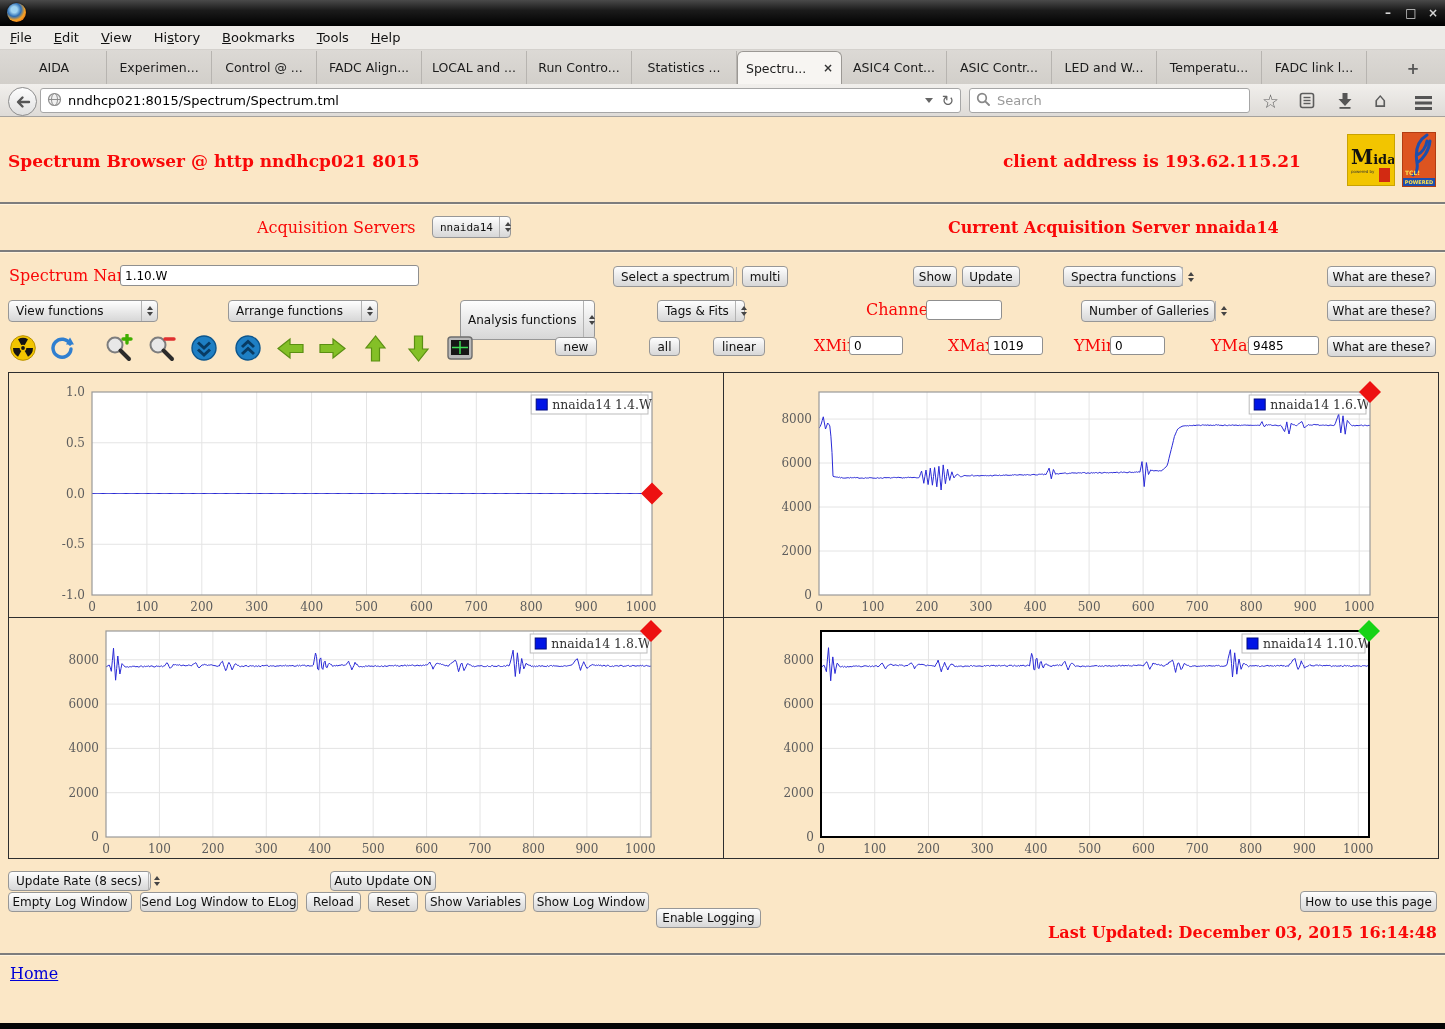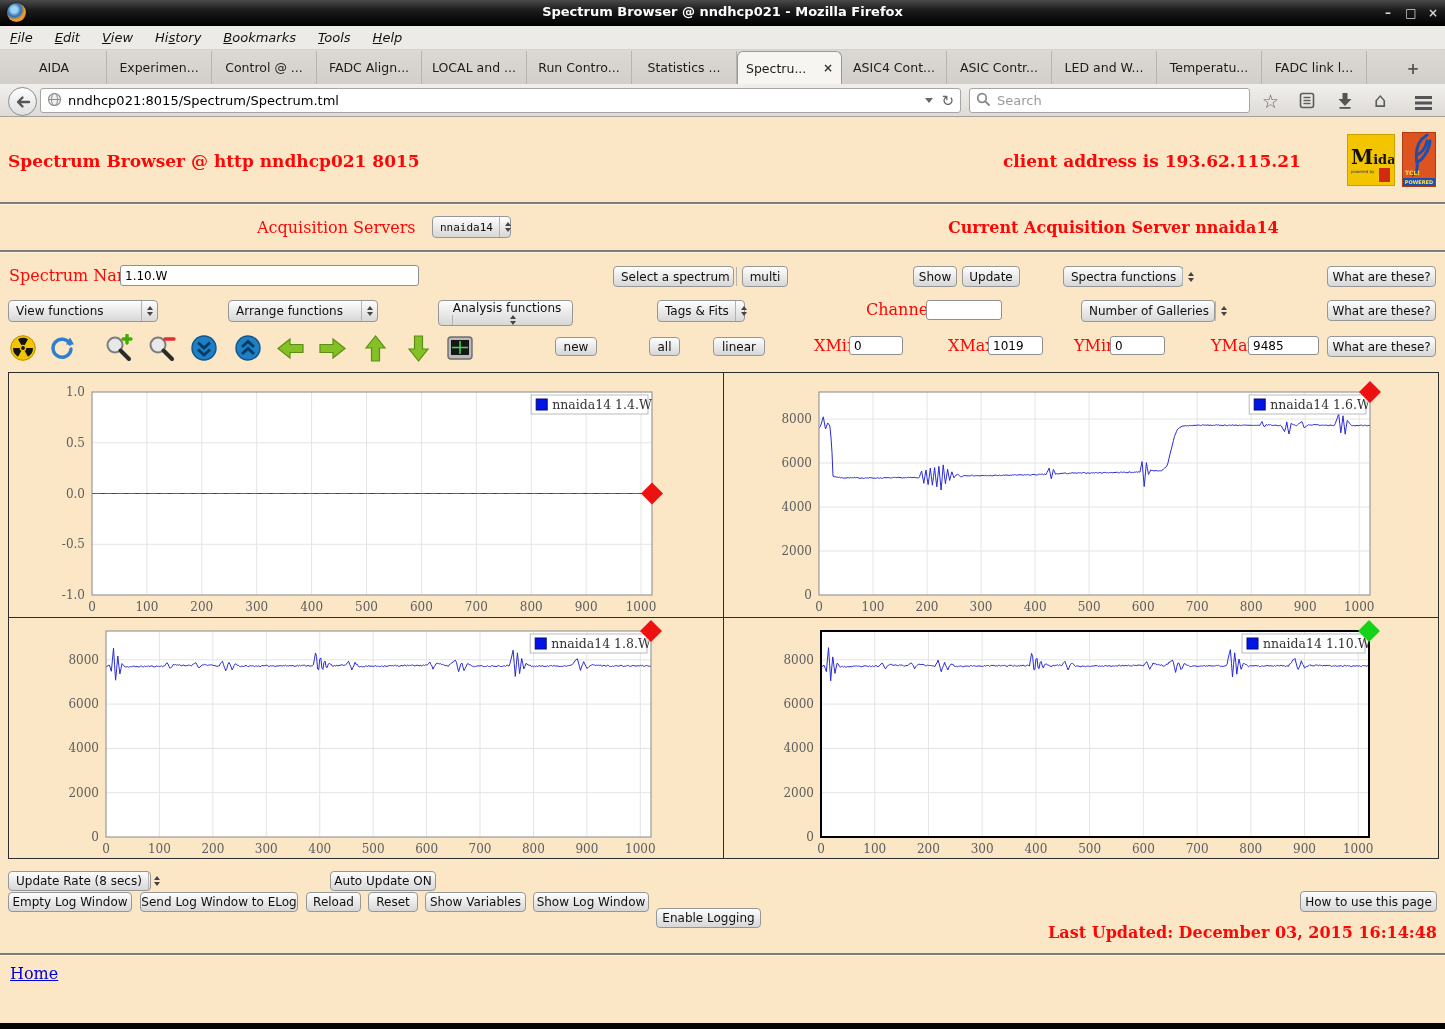--- a/index.html
+++ b/index.html
@@ -11,21 +11,21 @@
   #win-title{left:0;top:4px;width:1445px;text-align:center;color:#fff;
     font:bold 13px "DejaVu Sans",sans-serif;}
   #ff-orb{left:7px;top:3px;width:19px;height:19px;border-radius:50%;
     background:radial-gradient(circle at 38% 35%,#9fd3f0 0 18%,#2f6fb4 40%,#f6a223 62%,#e65c0e 90%);
     box-shadow:0 0 2px #000;}
   .winbtn{top:5px;width:18px;height:16px;color:#d6d6d6;font:bold 12px "DejaVu Sans",sans-serif;
     text-align:center;line-height:16px;}
   #menubar{left:0;top:26px;width:1445px;height:24px;background:#edebe8;
     border-bottom:1px solid #d4d1cd;box-sizing:border-box;}
   #menu-items{display:flex;gap:22px;padding:4px 0 0 10px;font:13px "DejaVu Sans",sans-serif;color:#111;}
-  .menu-item{cursor:default;font-style:italic;}
+  .menu-item{cursor:default;}
   .accel{text-decoration:underline;}
   #tabbar{left:0;top:50px;width:1445px;height:34px;background:linear-gradient(#dcd9d5,#d2cfca);}
   #tabs{display:flex;height:34px;padding-left:2px;}
   .tab{width:105px;height:33px;margin-top:1px;box-sizing:border-box;display:flex;align-items:center;
     justify-content:center;border-right:1px solid #b7b4b0;font:12.5px "DejaVu Sans",sans-serif;color:#1c1c1c;
     white-space:nowrap;overflow:hidden;}
   .tab.active{background:#f7f5f2;border:1px solid #9b9894;border-bottom:none;
     border-radius:6px 6px 0 0;justify-content:space-between;padding:0 8px;}
   .tab-close{color:#333;font:bold 12px "DejaVu Sans",sans-serif;margin-left:6px;}
   #new-tab{width:26px;height:24px;margin:5px 0 0 6px;text-align:center;color:#555;
@@ -88,21 +88,20 @@
   #tcl-text{position:absolute;left:2px;bottom:10px;font:bold 6px "DejaVu Sans",sans-serif;color:#ffe14d;}
   #tcl-strip{position:absolute;left:0;bottom:0;width:100%;height:8px;background:#1d4fae;
     font:bold 5px "DejaVu Sans",sans-serif;color:#ffe14d;text-align:center;line-height:8px;}
   #bottom-strip{left:0;top:1023px;width:1445px;height:6px;background:#050505;}
 </style>
 </head>
 <body>
 
 <div class="abs" id="titlebar">
   <div class="abs" id="ff-orb"></div>
-  <div class="abs" id="win-title">Spectrum Browser @ nndhcp021 - Mozilla Firefox</div>
   <div class="abs winbtn" style="left:1379px;">–</div>
   <div class="abs winbtn" style="left:1402px;">□</div>
   <div class="abs winbtn" style="left:1424px;">×</div>
 </div>
 
 <div class="abs" id="menubar">
   <div id="menu-items">
       <div class="menu-item"><span class="accel">F</span>ile</div>
       <div class="menu-item"><span class="accel">E</span>dit</div>
       <div class="menu-item"><span class="accel">V</span>iew</div>
@@ -267,21 +266,21 @@
       <span class="tri-dn"></span>
     </span>
 </div>
 <div class="abs dd" style="left:228px;top:300px;width:150px;height:22px;">
   <span>Arrange functions</span>
     <span class="dd-arr">
       <span class="tri-up"></span>
       <span class="tri-dn"></span>
     </span>
 </div>
-<div class="abs dd" style="left:438px;top:300px;width:135px;height:26px;flex-direction:column;">
+<div class="abs dd" style="left:460px;top:300px;width:135px;height:40px;">
   <span>Analysis functions</span>
     <span class="dd-arr">
       <span class="tri-up"></span>
       <span class="tri-dn"></span>
     </span>
 </div>
 <div class="abs dd" style="left:657px;top:300px;width:88px;height:22px;">
   <span>Tags &amp; Fits</span>
     <span class="dd-arr">
       <span class="tri-up"></span>

